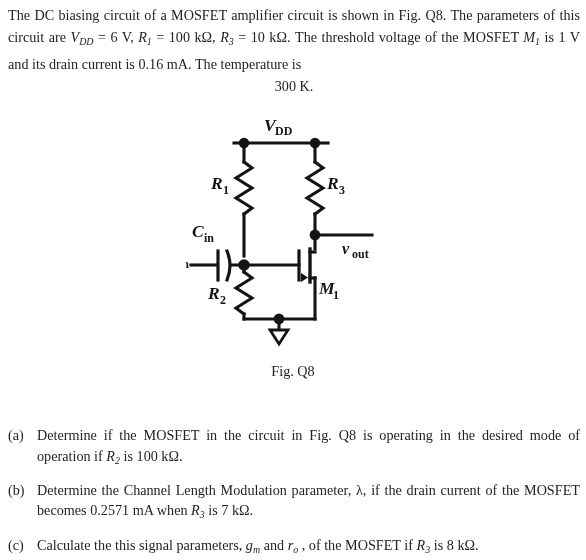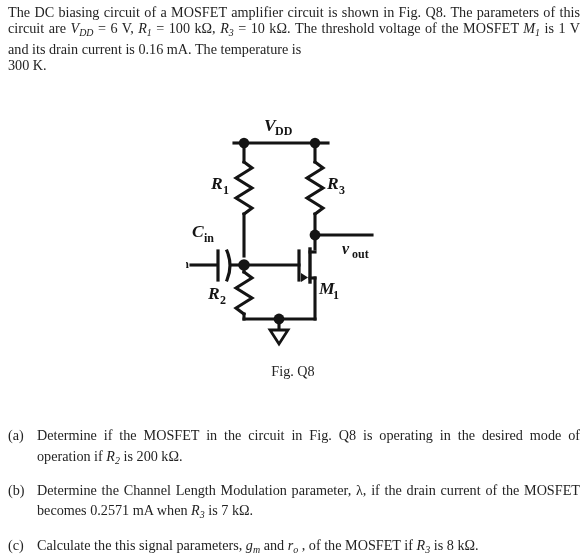--- a/index.html
+++ b/index.html
@@ -16,26 +16,26 @@
     color: #1a1a1a;
   }
 
   
   #problem-statement {
     position: absolute;
     left: 8px;
     top: 4px;
     width: 572px;
     font-size: 14.2px;
-    line-height: 16px;
+    line-height: 22px;
     text-align: justify;
     text-justify: inter-word;
     color: #232323;
   }
-  #problem-statement .lastline { text-align: left; }
+  #problem-statement .lastline { text-align: center; }
 
   var, .it {
     font-style: italic;
     font-family: "Liberation Serif", "DejaVu Serif", serif;
   }
   .sub {
     font-size: 0.70em;
     vertical-align: -0.26em;
     font-style: italic;
   }
@@ -185,21 +185,21 @@
       <text x="147" y="195" font-size="12" font-weight="bold">1</text>
     </g>
   </svg>
 
   <div id="fig-caption">Fig. Q8</div>
 </div>
 
 <div id="questions">
 
   <div class="q-item">
-    <span class="q-label">(a)</span><span>Determine if the MOSFET in the circuit in Fig. Q8 is operating in the desired mode of operation if </span><var>R</var><span class="sub">2</span><span> is 200 kΩ.</span>
+    <span class="q-label">(a)</span><span>Determine if the MOSFET in the circuit in Fig. Q8 is operating in the desired mode of operation if </span><var>R</var><span class="sub">2</span><span> is 100 kΩ.</span>
   </div>
 
   <div class="q-item">
     <span class="q-label">(b)</span><span>Determine the Channel Length Modulation parameter, λ, if the drain current of the MOSFET becomes 0.2571 mA when </span><var>R</var><span class="sub">3</span><span> is 7 kΩ.</span>
   </div>
 
   <div class="q-item">
     <span class="q-label">(c)</span><span>Calculate the this signal parameters, </span><var>g</var><span class="sub">m</span><span> and </span><var>r</var><span class="sub">o</span><span> , of the MOSFET if </span><var>R</var><span class="sub">3</span><span> is 8 kΩ.</span>
   </div>
 

